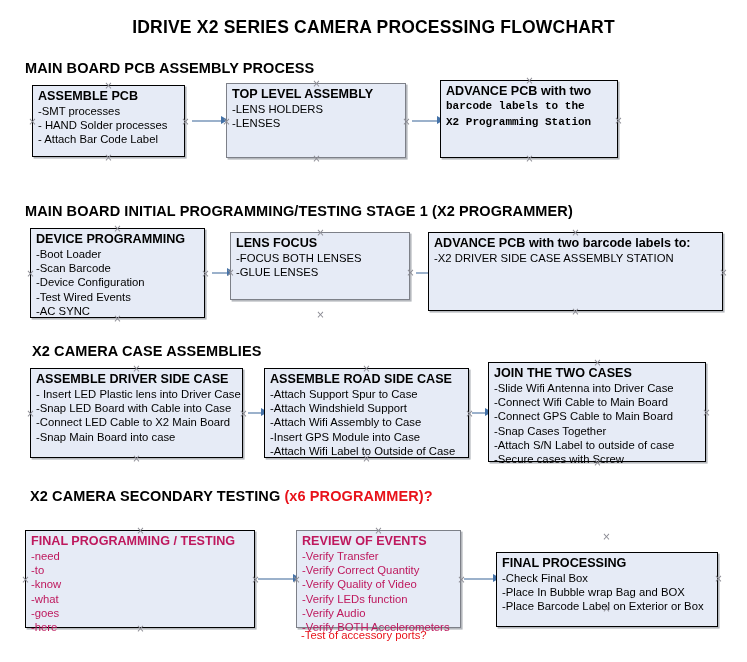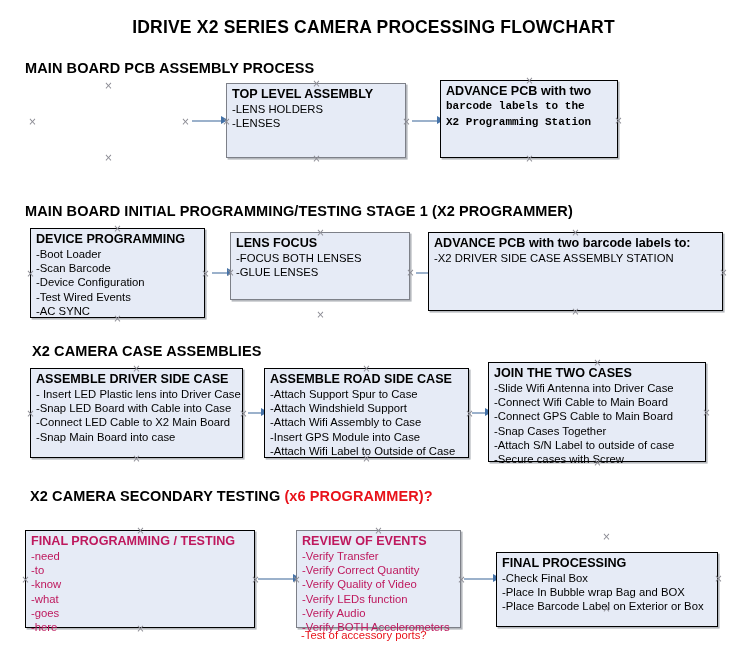--- a/index.html
+++ b/index.html
@@ -76,20 +76,28 @@
 <body>
 
 <div id="canvas">
 
   <div class="doc-title">IDRIVE X2  SERIES CAMERA PROCESSING FLOWCHART</div>
 
   <div class="section-head" style="left:25px;top:60px;">
     <span>MAIN BOARD PCB ASSEMBLY PROCESS</span>
   </div>
 
+  <div class="node" style="left:32px;top:85px;width:153px;height:72px;">
+    <div class="inner">
+      <div class="t">ASSEMBLE PCB</div>
+      <div class="l">-SMT processes</div>
+      <div class="l">- HAND Solder processes</div>
+      <div class="l">- Attach Bar Code Label</div>
+    </div>
+  </div>
   <div class="handle" style="left:104px;top:81px;"></div>
   <div class="handle" style="left:104px;top:153px;"></div>
   <div class="handle" style="left:28px;top:117px;"></div>
   <div class="handle" style="left:181px;top:117px;"></div>
 
   <div class="conn" style="left:192px;top:120px;width:32px;"></div>
   <div class="arrowhead" style="left:221px;top:116px;"></div>
 
   <div class="node gray-border" style="left:226px;top:83px;width:180px;height:75px;">
     <div class="inner">

